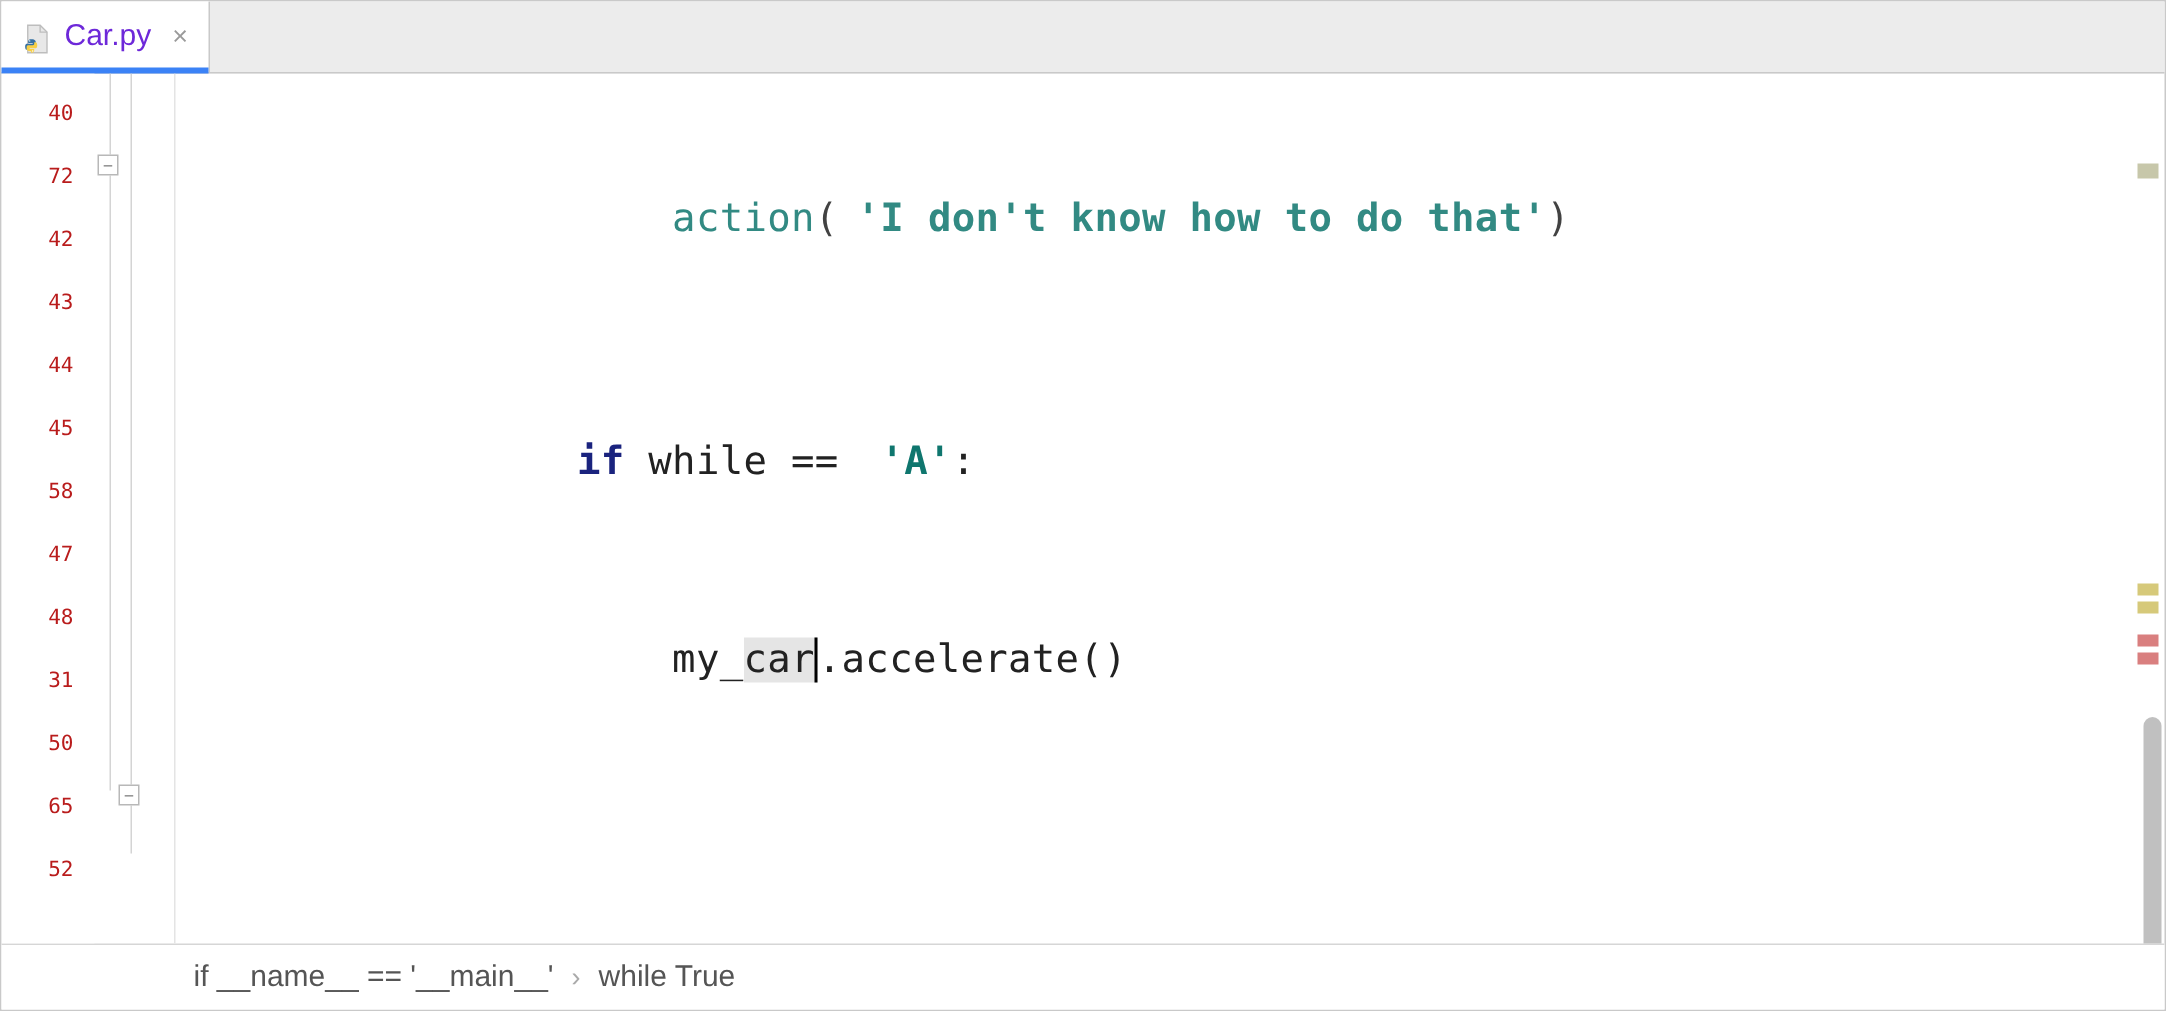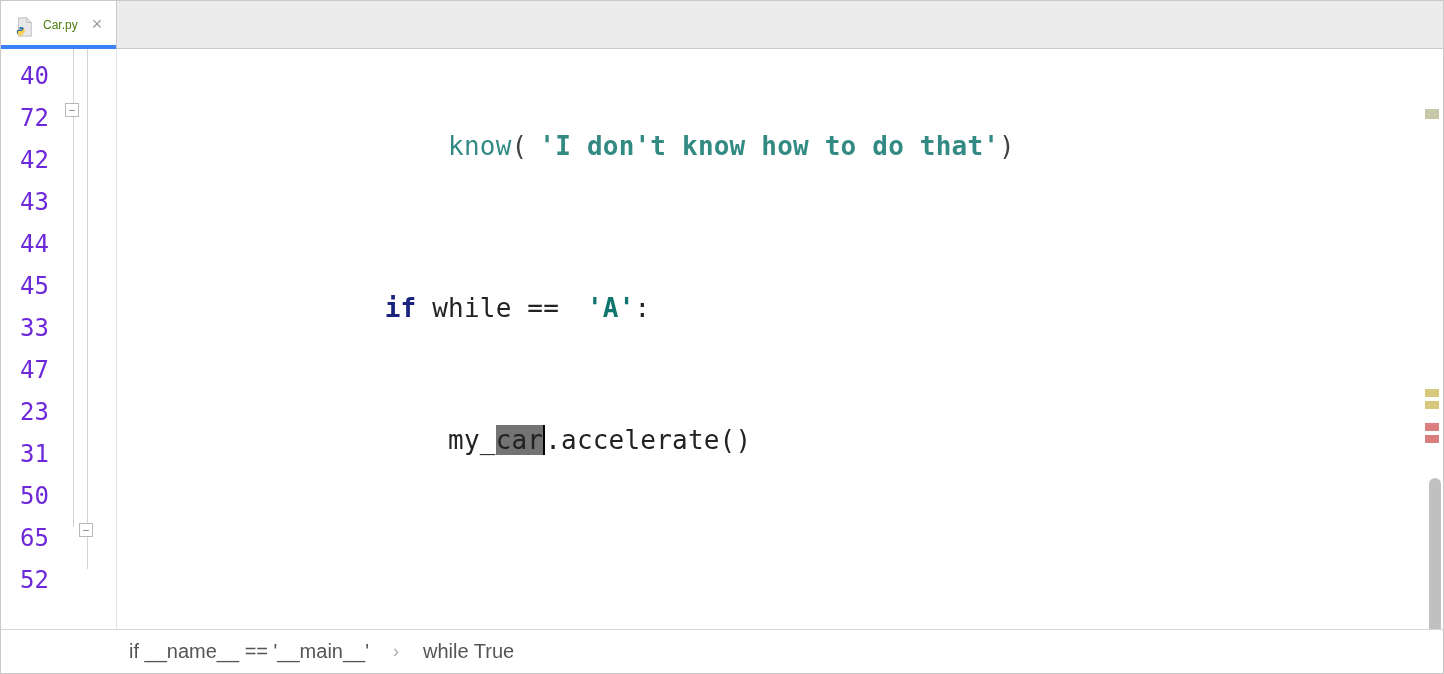--- a/index.html
+++ b/index.html
@@ -43,22 +43,22 @@
     height: 4px;
     background: #3b82f6;
   }
   .tab .file-icon {
     width: 22px; height: 22px;
     position: relative;
   }
   .tab .file-icon svg { width: 22px; height: 22px; }
   .tab .filename {
     font-family: -apple-system, "Helvetica Neue", Arial, sans-serif;
-    font-size: 12px;
-    color: #4d7c0f;
+    font-size: 20px;
+    color: #6d28d9;
     text-align: center;
   }
   .tab .close {
     font-family: -apple-system, Arial, sans-serif;
     color: #9a9a9a;
     font-size: 18px;
     margin-left: 6px;
     cursor: pointer;
   }
   
@@ -66,22 +66,22 @@
     flex: 1;
     display: flex;
     position: relative;
     overflow: hidden;
   }
   .gutter {
     width: 62px;
     background: #ffffff;
     border-right: none;
     text-align: right;
-    color: #6d28d9;
-    font-size: 24px;
+    color: #b91c1c;
+    font-size: 14px;
     padding-top: 6px;
     user-select: none;
   }
   .gutter .ln {
     height: 42px;
     line-height: 42px;
     padding-right: 14px;
   }
   .fold-gutter {
     width: 54px;
@@ -124,21 +124,21 @@
     line-height: 42px;
     padding-left: 14px;
     position: relative;
     letter-spacing: 0.2px;
   }
   
   .kw  { color: #1a237e; font-weight: 600; }                     
   .call{ color: #0f766e; }                     
   .str { color: #0f766e; font-weight: 600; margin-left: 12px; }   
   .plain{ color: #222222; }
-  .hl  { background: #737373; border-right: 2px solid #000; padding: 0 0px; }
+  .hl  { background: #e5e5e5; border-right: 2px solid #000; padding: 0 0px; }
   
   .right-markers {
     position: absolute;
     right: 4px; top: 52px; bottom: 50px;
     width: 18px;
     display: flex; flex-direction: column;
     align-items: flex-end;
   }
   .marker { width: 14px; height: 8px; margin-bottom: 4px; }
   .m-warn { background: #d6c97a; }
@@ -158,21 +158,21 @@
     background: #c0c0c0;
     border-radius: 6px;
   }
   
   .breadcrumb {
     height: 44px;
     border-top: 1px solid #d6d6d6;
     display: flex;
     align-items: center;
     padding-left: 128px;
-    gap: 24px;
+    gap: 12px;
     font-family: -apple-system, "Helvetica Neue", Arial, sans-serif;
     font-size: 20px;
     color: #555;
     background: #ffffff;
   }
   .breadcrumb .sep { color: #aaa; font-size: 18px; }
   
 </style>
 </head>
 <body>
@@ -200,43 +200,43 @@
 
   <div class="editor-body">
 
     <div class="gutter">
       <div class="ln">40</div>
       <div class="ln">72</div>
       <div class="ln">42</div>
       <div class="ln">43</div>
       <div class="ln">44</div>
       <div class="ln">45</div>
-      <div class="ln">33</div>
+      <div class="ln">58</div>
       <div class="ln">47</div>
-      <div class="ln">23</div>
+      <div class="ln">48</div>
       <div class="ln">31</div>
       <div class="ln">50</div>
       <div class="ln">65</div>
       <div class="ln">52</div>
     </div>
 
     <div class="fold-gutter">
       <div class="fold-line1"></div>
       <div class="fold-line2"></div>
       <div class="fold-handle" style="top:54px;">
           <span>−</span>
         </div>
       <div class="fold-handle" style="top:474px; left:16px;">
           <span>−</span>
         </div>
     </div>
 
     <div class="code-area">
       
-      <div class="code-line" style="margin-top:-20px; opacity:0.85;"><span class="plain">                    </span><span class="call">know</span><span class="plain">(</span><span class="str">'I don't know how to do that'</span><span class="plain">)</span></div>
+      <div class="code-line" style="margin-top:-20px; opacity:0.85;"><span class="plain">                    </span><span class="call">action</span><span class="plain">(</span><span class="str">'I don't know how to do that'</span><span class="plain">)</span></div>
       
       
       <div class="code-line"><span class="plain">                </span><span class="kw">if</span><span class="plain"> while == </span><span class="str">'A'</span><span class="plain">:</span></div>
       
       <div class="code-line"><span class="plain">                    </span><span class="plain">my_</span><span class="plain hl">car</span><span class="plain">.accelerate()</span></div>
       
       
       
       
       

